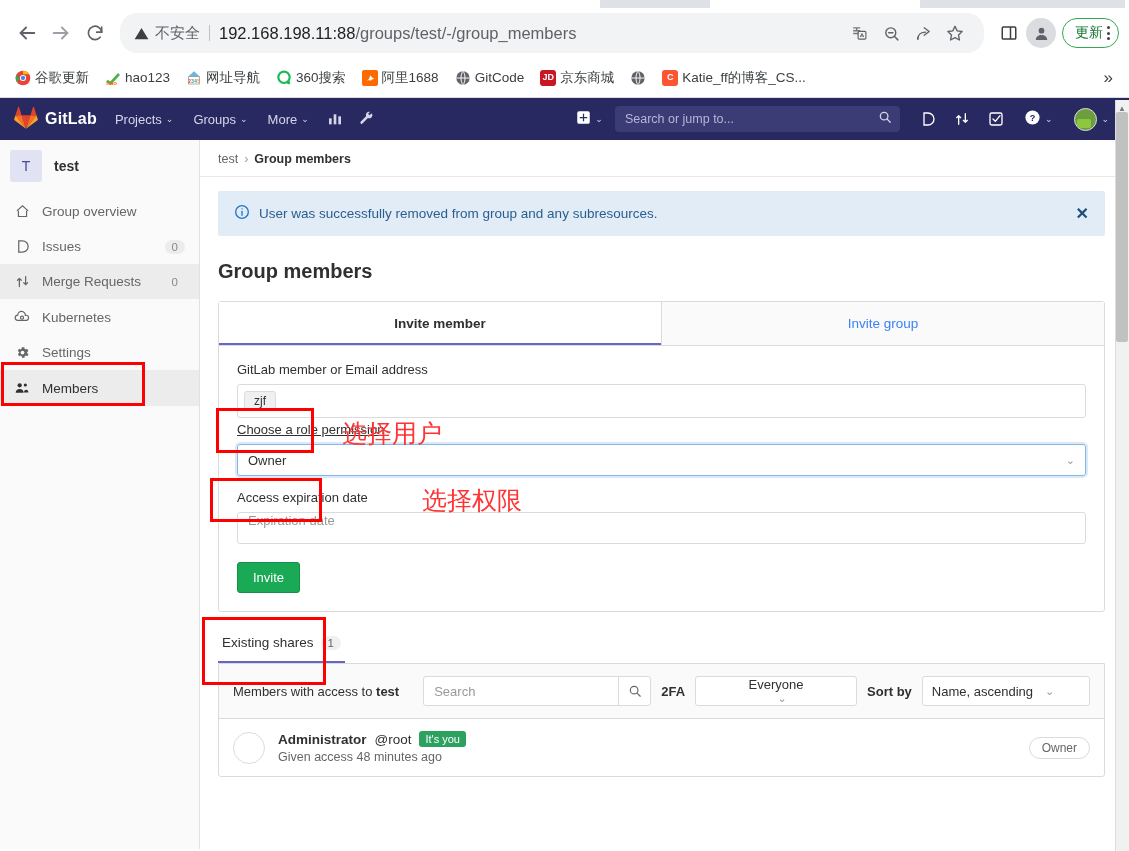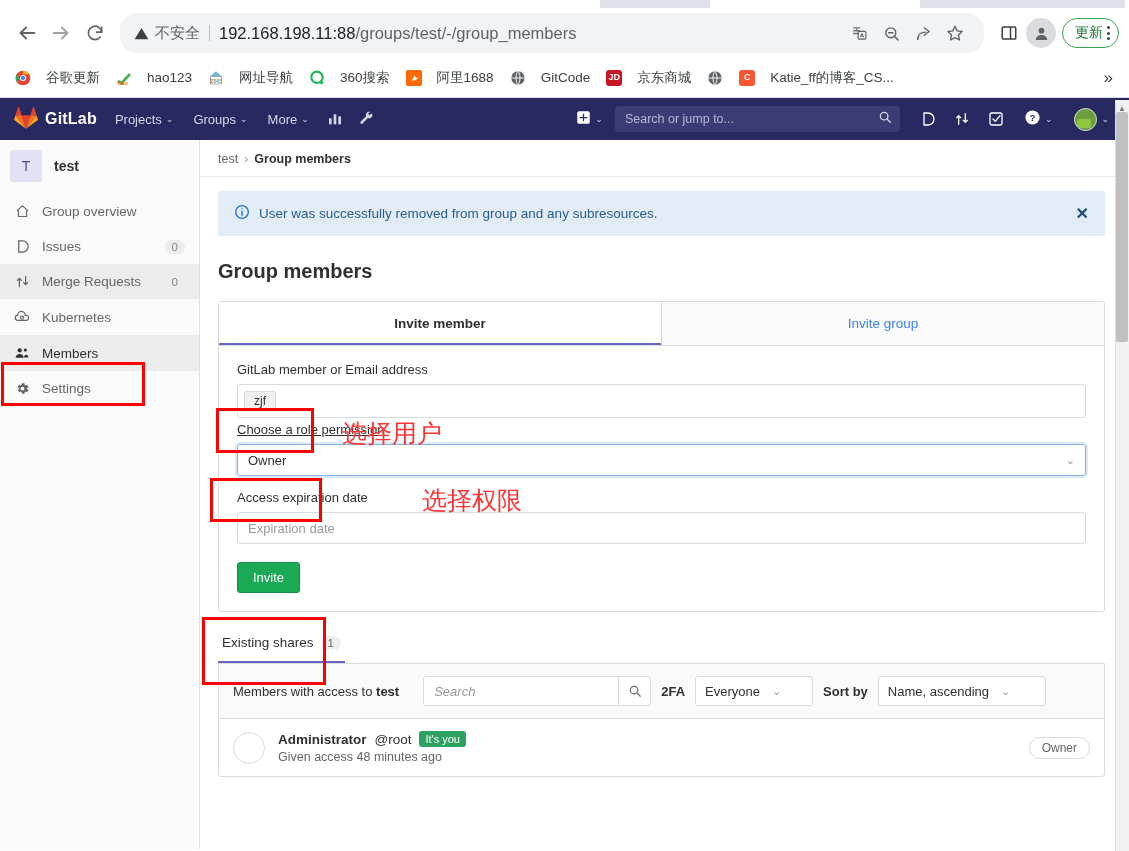--- a/index.html
+++ b/index.html
@@ -36,21 +36,21 @@
   .avatar-btn { width:30px; height:30px; border-radius:50%; background:#dadce0; display:flex;
                 align-items:center; justify-content:center; color:#5f6368; }
   .update-pill { display:flex; align-items:center; gap:4px; height:30px; border:1px solid #34a853;
                  border-radius:16px; padding:0 8px 0 12px; margin-left:4px; color:#137333; font-size:14px; }
   .kebab { display:flex; flex-direction:column; gap:2.5px; align-items:center; }
   .kebab i { width:3px; height:3px; border-radius:50%; background:#3c4043; display:block; }
 
   
   .bookmarks { height:40px; background:#fff; display:flex; align-items:center;
                padding:0 8px; gap:2px; border-bottom:1px solid #dadce0; overflow:hidden; }
-  .bm { display:flex; align-items:center; gap:15px; padding:4px 7px; border-radius:4px;
+  .bm { display:flex; align-items:center; gap:4px; padding:4px 7px; border-radius:4px;
         font-size:13.5px; color:#3c4043; white-space:nowrap; }
   .fav { width:16px; height:16px; flex:none; display:flex; align-items:center; justify-content:center;
          border-radius:3px; font-size:9px; font-weight:bold; color:#fff; line-height:1; }
   .bm-more { margin-left:auto; padding:0 8px; color:#3c4043; font-size:17px; }
 
   
   .gl-nav { height:42px; background:#292961; display:flex; align-items:center; padding:0 10px; color:#fff; }
   .gl-logo-wrap { display:flex; align-items:center; gap:7px; padding:0 8px 0 4px; }
   .gl-logo-text { font-size:16px; font-weight:600; letter-spacing:.2px; }
   .gl-item { display:flex; align-items:center; gap:4px; font-size:13px; color:#d6d5e8;
@@ -115,45 +115,45 @@
   .token-input { border:1px solid #dbdbdb; border-radius:3px; height:34px; display:flex;
                  align-items:center; padding:0 6px; }
   .token { background:#f0f0f0; border:1px solid #dbdbdb; border-radius:3px; font-size:12px;
            color:#303030; padding:2px 9px; }
   .select-wrap { position:relative; }
   .select-box { border:1px solid #80b6e8; border-radius:3px; height:32px; display:flex; align-items:center;
                 padding:0 10px; font-size:13px; color:#303030; box-shadow:0 0 0 2px rgba(66,139,202,.18); }
   .select-box .chev { margin-left:auto; color:#999; font-size:11px; }
   .helper { font-size:12.5px; color:#999; margin:7px 0 0 0; }
   .helper a { color:#1068bf; text-decoration:none; }
-  .text-input { border:1px solid #dbdbdb; border-radius:3px; height:32px; display:flex; align-items:center;
+  .text-input { border:1px solid #dbdbdb; border-radius:3px; height:32px; display:flex; align-items:flex-start;
                 padding:0 10px; font-size:13px; color:#999; }
   .btn-invite { display:inline-flex; align-items:center; justify-content:center; background:#1aaa55;
                 color:#fff; font-size:13px; border-radius:3px; padding:7px 15px; border:1px solid #168f48; }
 
   .shares-tabs { display:flex; margin-top:12px; }
   .shares-tab { display:flex; align-items:center; gap:7px; padding:11px 4px; font-size:13.5px;
                 color:#303030; border-bottom:2px solid #6666c4; font-weight:500; }
   .pill-count { background:#f0f0f0; color:#666; border-radius:9px; font-size:11.5px; padding:1px 7px; }
 
   .members-card { border:1px solid #dbdbdb; border-top:1px solid #dbdbdb; border-radius:0 0 3px 3px; }
   .members-bar { display:flex; align-items:center; gap:10px; padding:12px 14px; background:#fafafa;
                  border-bottom:1px solid #dbdbdb; }
   .members-bar .lead { font-size:13px; color:#303030; }
   .members-bar .lead b { font-weight:700; }
   .srch { margin-left:14px; width:228px; height:30px; border:1px solid #dbdbdb; border-radius:3px;
-          display:flex; align-items:center; background:#fff;font-style:italic; }
+          display:flex; align-items:center; background:#fff; }
   .srch .ph { flex:1; padding:0 10px; font-size:13px; color:#999; }
   .srch .sbtn { width:32px; height:28px; border-left:1px solid #dbdbdb; display:flex;
                 align-items:center; justify-content:center; color:#666; }
   .mini-lbl { font-size:13px; font-weight:700; color:#303030; }
   .sel-ctl { height:30px; border:1px solid #dbdbdb; border-radius:3px; background:#fff; display:flex;
              align-items:center; padding:0 9px; font-size:13px; color:#303030; }
   .sel-ctl .chev { margin-left:12px; color:#999; font-size:11px; }
-  .sel-ctl.w1 { width:118px; }
+  .sel-ctl.w1 { width:162px;flex-direction:column; }
   .sel-ctl.w2 { width:168px;align-items:center; }
 
   .member-row { display:flex; align-items:center; gap:13px; padding:12px 14px; }
   .m-av { width:32px; height:32px; border-radius:50%; border:1px solid #dbdbdb; background:#fff; flex:none; }
   .m-name { font-size:13.5px; color:#303030; font-weight:600; display:flex; align-items:center; gap:8px; }
   .m-name .handle { font-weight:400; }
   .badge-you { background:#2da160; color:#fff; font-size:11px; border-radius:3px; padding:2px 6px; font-weight:400; }
   .m-sub { font-size:12.5px; color:#666; margin-top:3px; }
   .owner-pill { margin-left:auto; border:1px solid #dbdbdb; border-radius:12px; font-size:12px;
                 color:#666; padding:3px 12px; }
@@ -482,40 +482,40 @@
       <div class="side-item">
         <span class="side-ic">
           <svg width="16" height="16" viewBox="0 0 24 24" fill="none" stroke="#666" stroke-width="1.8">
               <path d="M5 17a4 4 0 0 1 .6-7.9A5.5 5.5 0 0 1 17 9.5 3.8 3.8 0 0 1 19 17z"></path>
               <circle cx="12" cy="13" r="2.3"></circle>
             </svg>
         </span>
         <span class="side-lbl">Kubernetes</span>
       </div>
 
+      <div class="side-item">
+        <span class="side-ic">
+          <svg width="15" height="15" viewBox="0 0 24 24" fill="#666">
+              <path d="M19.4 13a7.6 7.6 0 0 0 0-2l2-1.5-2-3.4-2.4 1a7.6 7.6 0 0 0-1.7-1l-.4-2.6h-4l-.4 2.6a7.6 7.6 0 0 0-1.7 1l-2.4-1-2 3.4L6.6 11a7.6 7.6 0 0 0 0 2l-2 1.5 2 3.4 2.4-1a7.6 7.6 0 0 0 1.7 1l.4 2.6h4l.4-2.6a7.6 7.6 0 0 0 1.7-1l2.4 1 2-3.4z"></path>
+              <circle cx="12" cy="12" r="3" fill="#fafafa"></circle>
+            </svg>
+        </span>
+        <span class="side-lbl">Settings</span>
+      </div>
+
       <div class="side-item active sel">
         <span class="side-ic">
           <svg width="16" height="16" viewBox="0 0 24 24" fill="#303030">
               <circle cx="8.5" cy="8" r="3.2"></circle>
               <path d="M2.5 19c0-3.4 2.7-5.6 6-5.6s6 2.2 6 5.6z"></path>
               <circle cx="17" cy="7.5" r="2.4"></circle>
               <path d="M15 18.8c0-2.6 1.2-4.3 3.4-4.3 2 0 3.1 1.5 3.1 4.3z"></path>
             </svg>
         </span>
         <span class="side-lbl">Members</span>
-      </div>
-
-      <div class="side-item">
-        <span class="side-ic">
-          <svg width="15" height="15" viewBox="0 0 24 24" fill="#666">
-              <path d="M19.4 13a7.6 7.6 0 0 0 0-2l2-1.5-2-3.4-2.4 1a7.6 7.6 0 0 0-1.7-1l-.4-2.6h-4l-.4 2.6a7.6 7.6 0 0 0-1.7 1l-2.4-1-2 3.4L6.6 11a7.6 7.6 0 0 0 0 2l-2 1.5 2 3.4 2.4-1a7.6 7.6 0 0 0 1.7 1l.4 2.6h4l.4-2.6a7.6 7.6 0 0 0 1.7-1l2.4 1 2-3.4z"></path>
-              <circle cx="12" cy="12" r="3" fill="#fafafa"></circle>
-            </svg>
-        </span>
-        <span class="side-lbl">Settings</span>
       </div>
 
       <div class="redbox" style="left:1px; top:222px; width:144px; height:44px;"></div>
     </div>
 
     <div class="content">
       <div class="crumb">
         <span>test</span>
         <span class="sep">›</span>
         <span class="cur">Group members</span>

